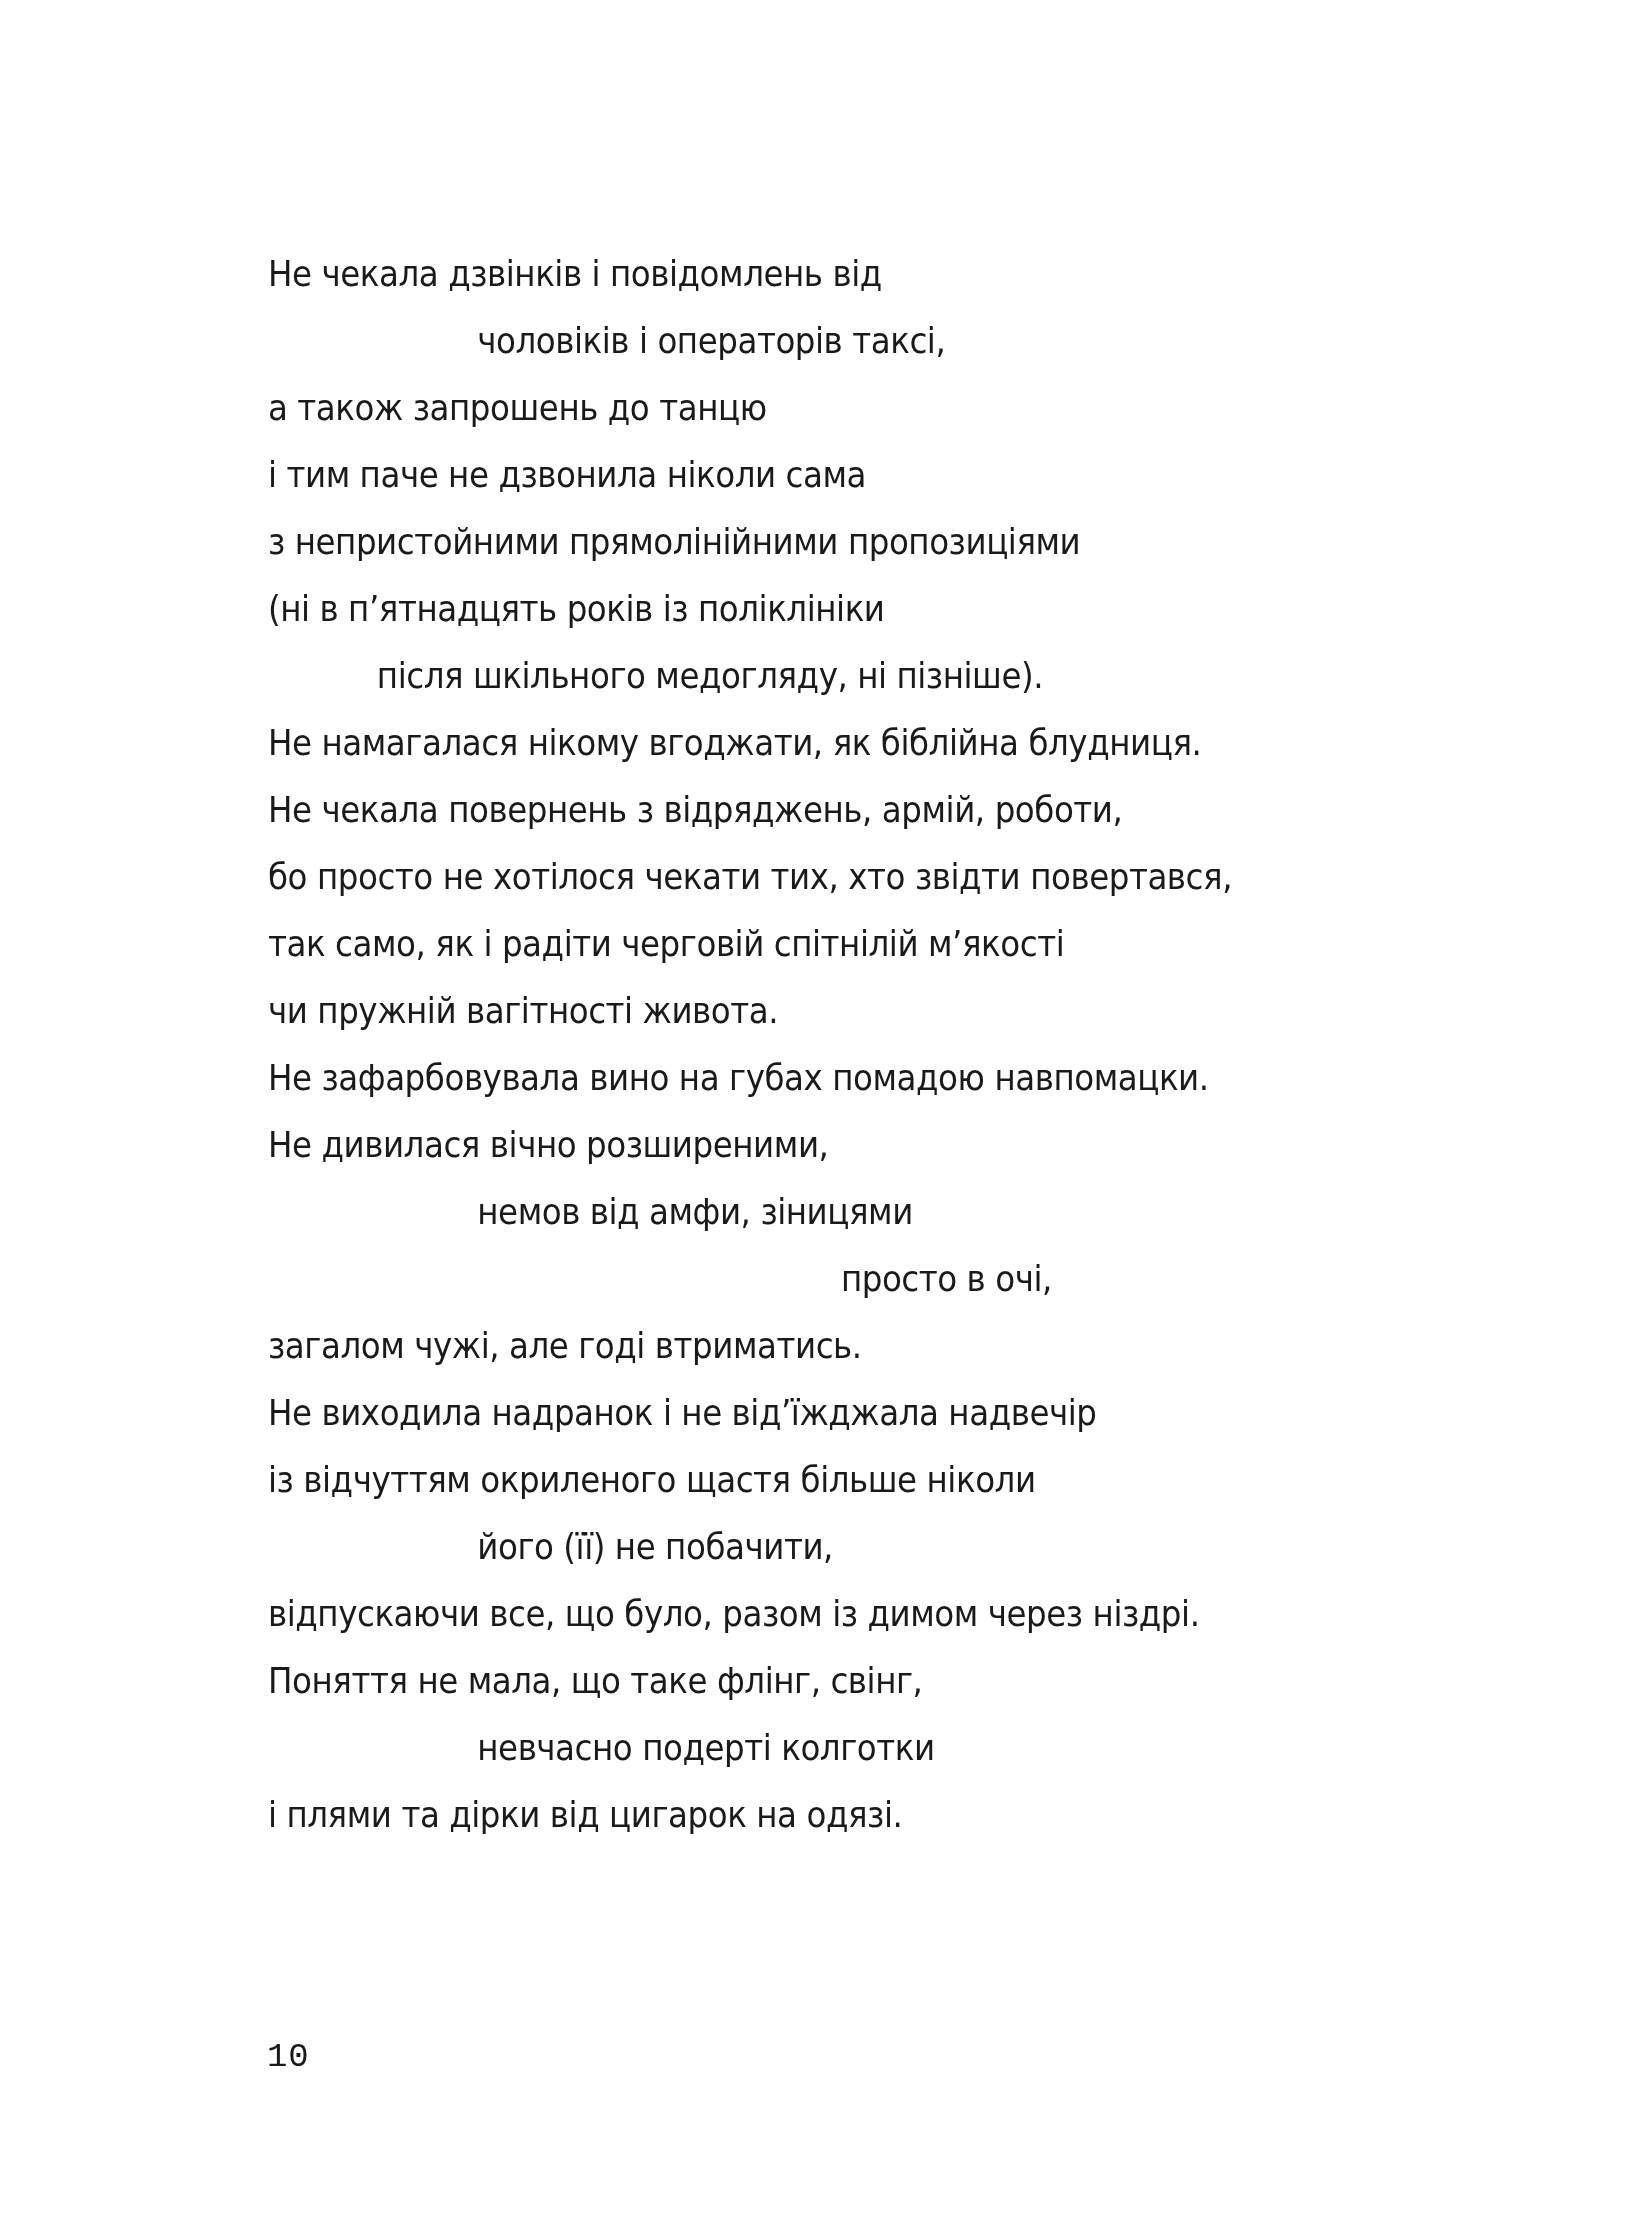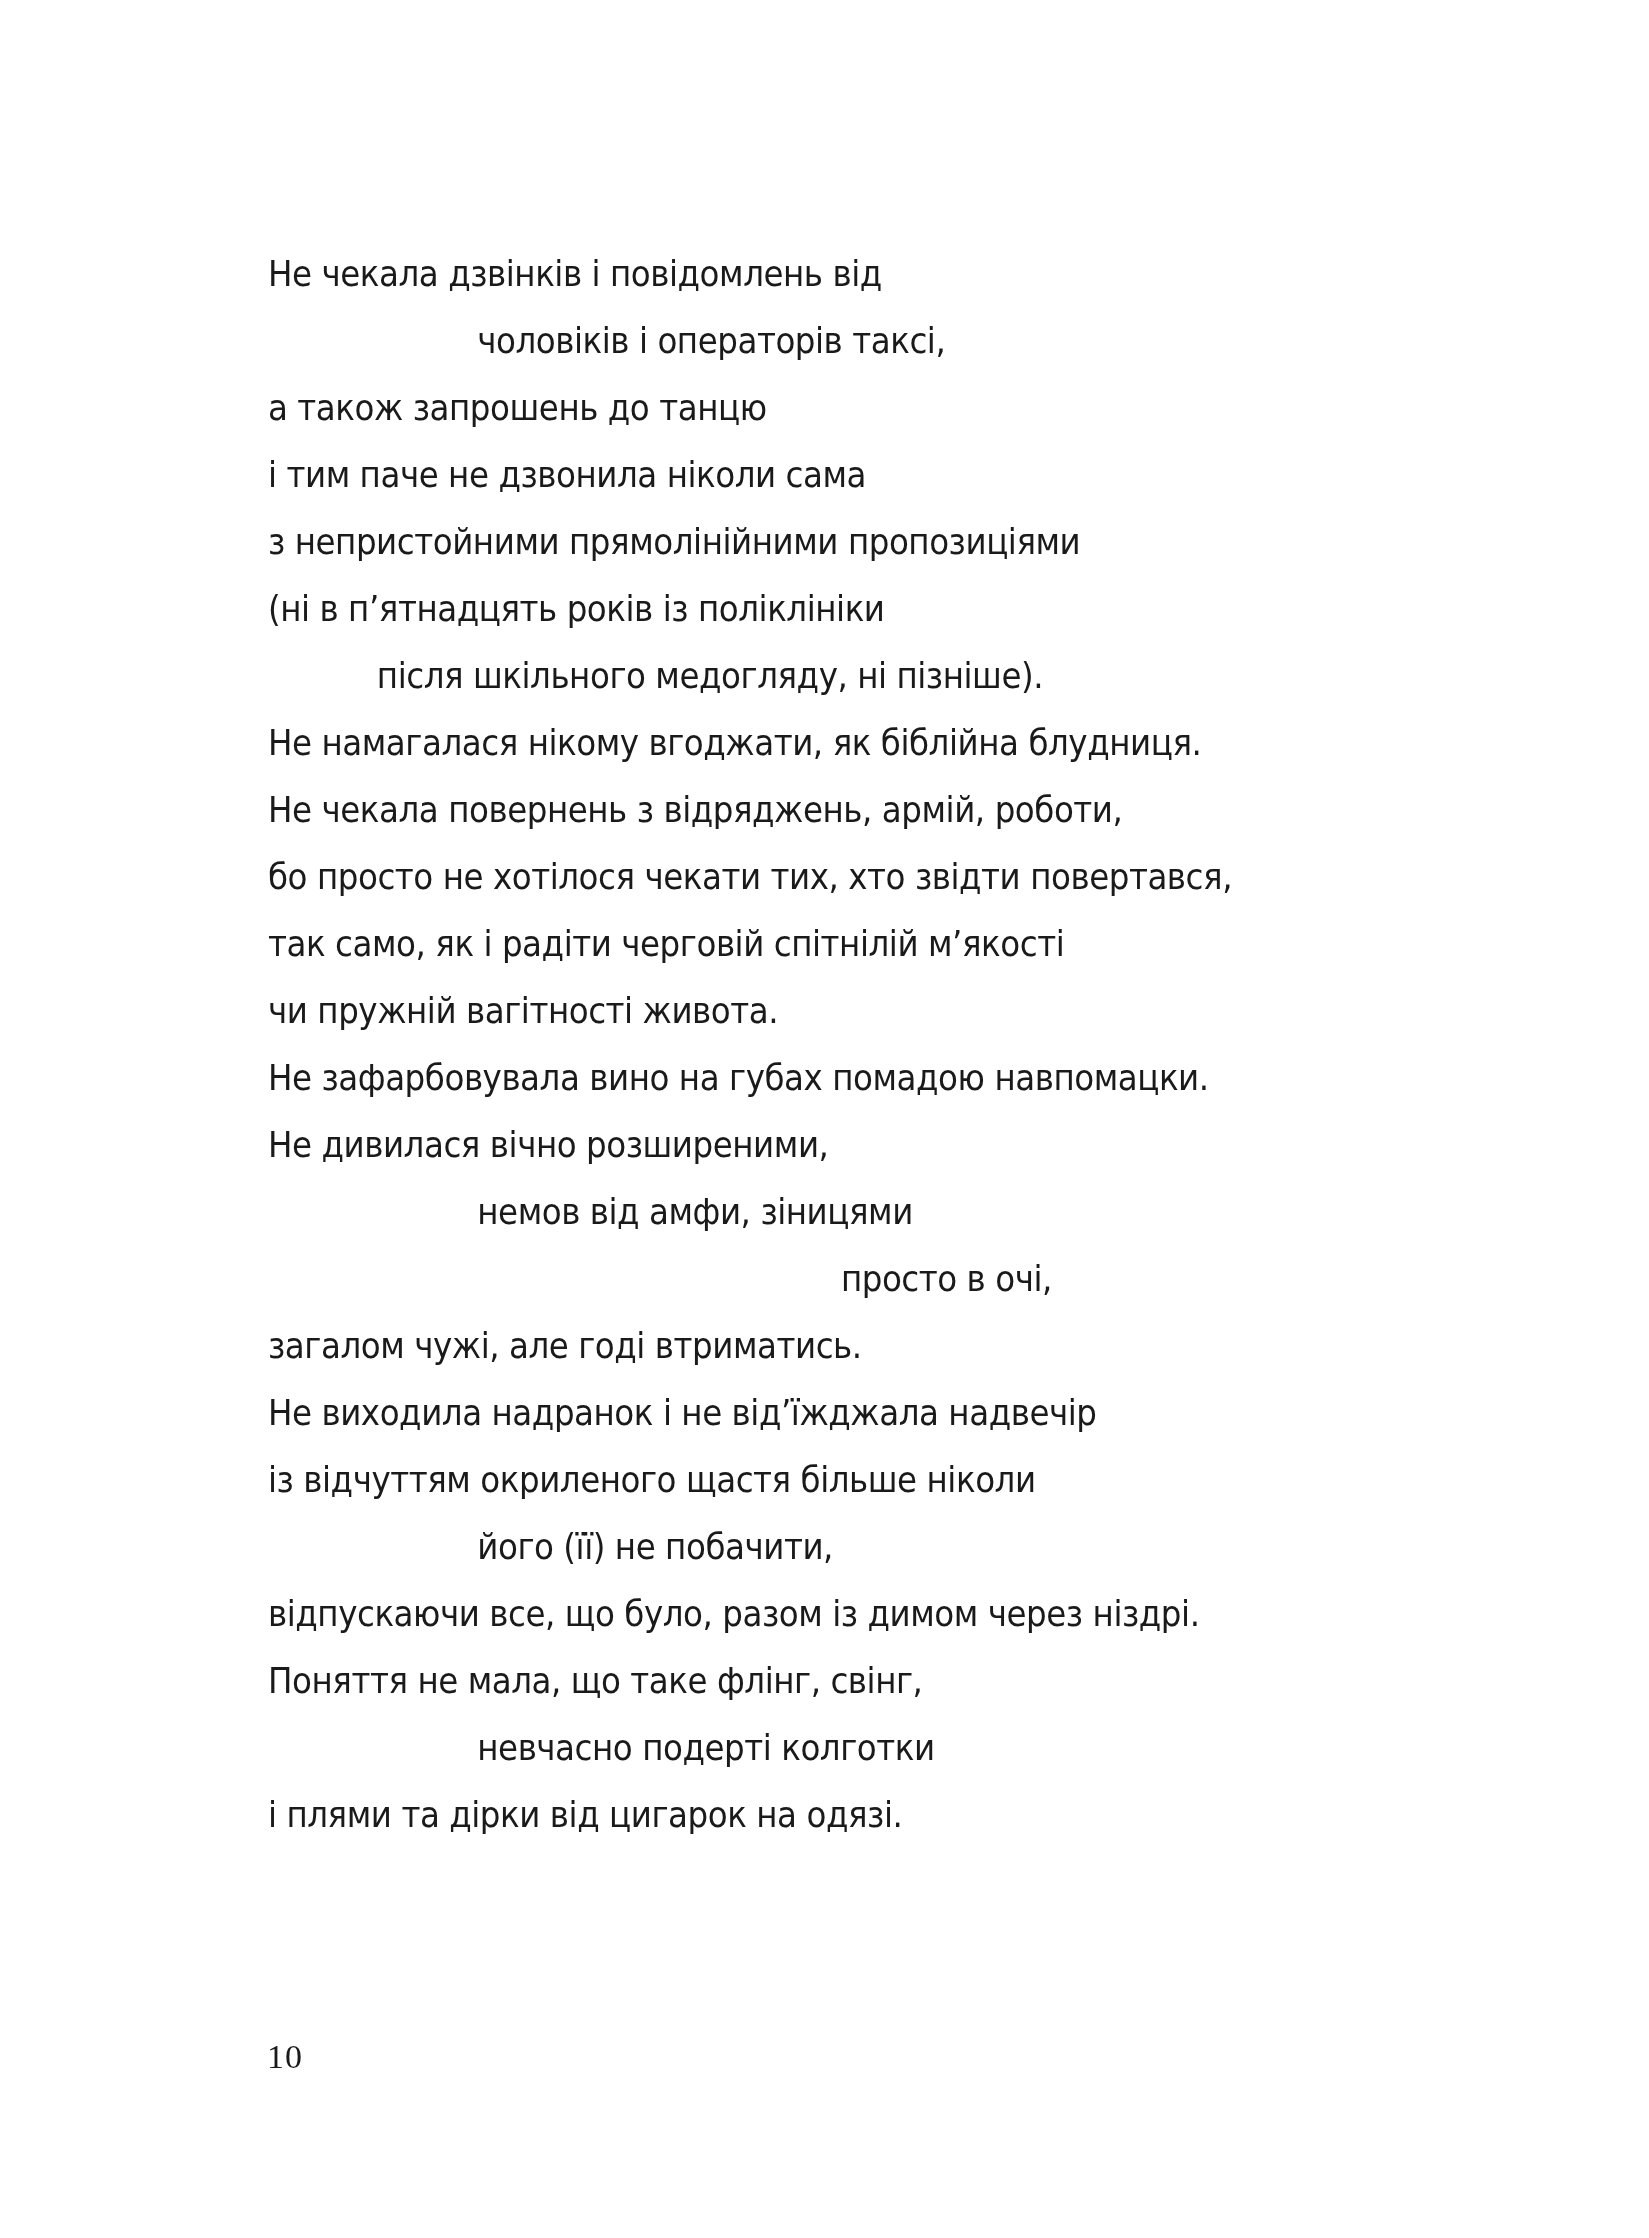--- a/index.html
+++ b/index.html
@@ -40,21 +40,21 @@
       height: 67px;
     }
     .indent-0 { padding-left: 0; }
     .indent-1 { padding-left: 225px; }
     .indent-2 { padding-left: 117px; }
     .indent-3 { padding-left: 616px; }
     .page-number {
       position: absolute;
       left: 267px;
       top: 2038px;
-      font-family: Liberation Serif, serif;
+      font-family: Liberation Mono, monospace;
       font-size: 34px;
       color: #1a1a1a;
       letter-spacing: 0.9px;
     }
   </style>
 </head>
 <body>
 
 <div class="page">
   <ul class="poem">

